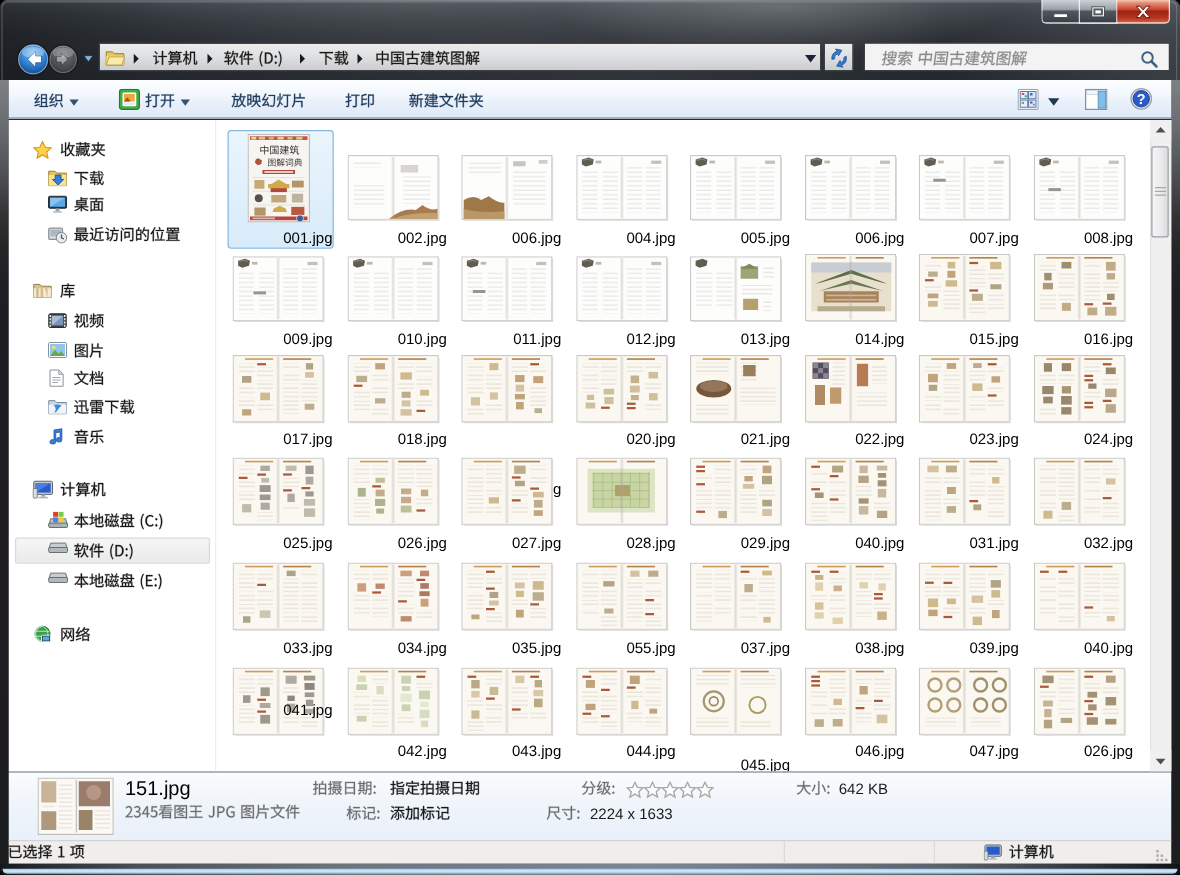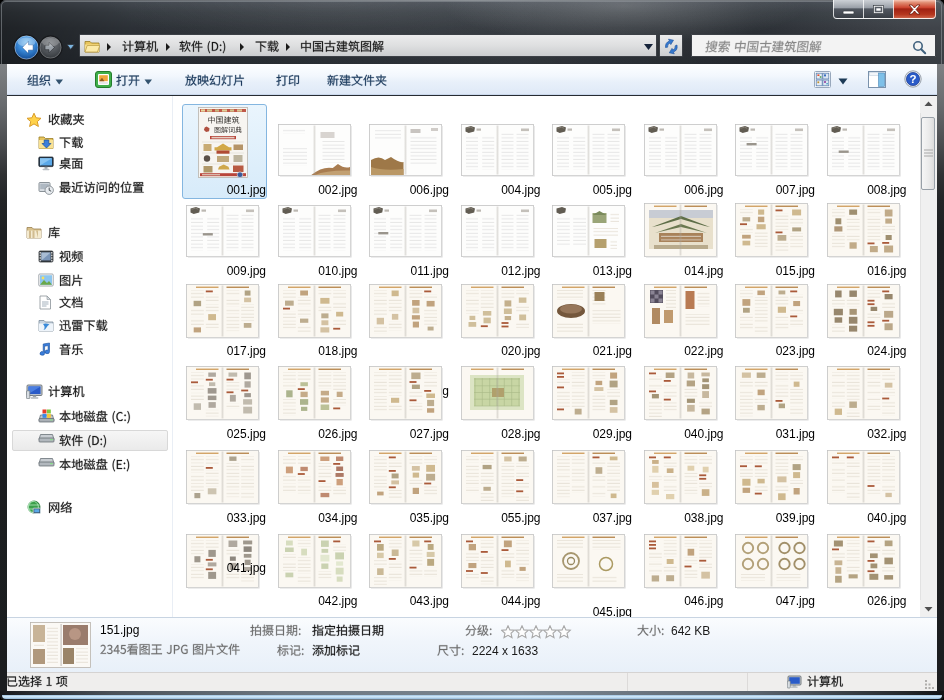--- a/index.html
+++ b/index.html
@@ -1524,21 +1524,21 @@
 <rect x="3" y="3" width="12" height="17" fill="#c8b498"></rect>
       <rect x="4" y="22" width="10" height="3" fill="url(#tl2)"></rect>
 <rect x="3" y="27" width="12" height="15" fill="#b0987c"></rect>
 <rect x="17" y="4" width="11" height="38" fill="url(#tl2)"></rect>
 <rect x="33" y="3" width="25" height="20" fill="#9a7c6c"></rect>
 <circle cx="45" cy="12" r="6" fill="#b89684"></circle>
 <rect x="33" y="26" width="11" height="16" fill="#9a8468"></rect>
 <rect x="46" y="26" width="12" height="16" fill="url(#tl2)"></rect>
 <rect x="30.5" y="2" width="1.2" height="42" fill="#a8a49c" opacity=".6"></rect>
 </svg>
-    <div class="abs" style="left:100px;top:623px;font-size:12px;color:#000;">151.jpg</div>
+    <div class="abs" style="left:100px;top:623px;font-size:16px;color:#000;">151.jpg</div>
     <svg class="abs" width="142" height="17" style="left:100px;top:643.2px;">
       <path d="M0.5 10.8H6.1V9.9H3.6C3.2 9.9 2.6 9.9 2.2 9.9C4.2 8 5.6 6.2 5.6 4.4C5.6 2.9 4.6 1.8 3.1 1.8C2 1.8 1.2 2.4 0.5 3.1L1.1 3.8C1.6 3.2 2.2 2.7 2.9 2.7C4 2.7 4.6 3.5 4.6 4.5C4.6 6 3.3 7.7 0.5 10.2Z M9.8 11C11.4 11 12.6 10 12.6 8.4C12.6 7.2 11.8 6.5 10.8 6.2V6.2C11.7 5.8 12.3 5.1 12.3 4C12.3 2.7 11.3 1.8 9.8 1.8C8.8 1.8 8 2.3 7.3 2.9L7.9 3.6C8.4 3.1 9 2.7 9.7 2.7C10.7 2.7 11.2 3.3 11.2 4.1C11.2 5.1 10.6 5.8 8.8 5.8V6.6C10.8 6.6 11.5 7.3 11.5 8.4C11.5 9.4 10.8 10 9.7 10C8.7 10 8.1 9.6 7.6 9L7 9.7C7.6 10.4 8.4 11 9.8 11Z M17.4 10.8H18.4V8.4H19.6V7.5H18.4V2H17.2L13.6 7.7V8.4H17.4ZM17.4 7.5H14.7L16.7 4.5C17 4.1 17.2 3.6 17.4 3.2H17.5C17.4 3.6 17.4 4.4 17.4 4.8Z M23.1 11C24.6 11 26 9.9 26 7.9C26 6 24.8 5.1 23.4 5.1C22.8 5.1 22.4 5.3 22 5.5L22.3 2.9H25.6V2H21.3L21 6.1L21.6 6.5C22.1 6.1 22.5 6 23.1 6C24.2 6 24.9 6.7 24.9 8C24.9 9.3 24.1 10 23 10C22 10 21.3 9.6 20.9 9.1L20.3 9.8C20.9 10.4 21.7 11 23.1 11Z M30.6 8.2H35.9V9.1H30.6ZM30.6 7.6V6.8H35.9V7.6ZM30.6 9.7H35.9V10.6H30.6ZM36.6 0.8C34.6 1.2 31 1.4 28.1 1.4C28.1 1.6 28.2 1.9 28.2 2.1C29.3 2.1 30.4 2.1 31.5 2C31.5 2.3 31.4 2.6 31.3 2.9H28.2V3.6H31C30.9 3.9 30.8 4.2 30.6 4.5H27.3V5.2H30.2C29.4 6.5 28.4 7.6 27 8.4C27.2 8.6 27.5 8.9 27.6 9.1C28.4 8.6 29.1 8 29.8 7.3V11.8H30.6V11.3H35.9V11.8H36.8V6.1H30.7C30.9 5.8 31.1 5.5 31.2 5.2H37.9V4.5H31.6C31.7 4.2 31.9 3.9 32 3.6H37.2V2.9H32.3L32.5 2C34.3 1.9 35.9 1.7 37.1 1.5Z M43.1 7.5C44.1 7.7 45.3 8.1 46 8.4L46.4 7.8C45.7 7.5 44.5 7.1 43.5 6.9ZM41.9 9C43.6 9.2 45.7 9.7 46.8 10.1L47.2 9.4C46.1 9 44 8.5 42.4 8.4ZM39.6 1.2V11.8H40.5V11.3H48.7V11.8H49.6V1.2ZM40.5 10.5V2.1H48.7V10.5ZM43.6 2.3C43 3.3 42 4.2 40.9 4.8C41.1 5 41.4 5.2 41.6 5.4C41.9 5.1 42.3 4.8 42.7 4.5C43 4.9 43.5 5.3 44 5.6C42.9 6.1 41.8 6.4 40.7 6.6C40.9 6.8 41.1 7.2 41.2 7.4C42.3 7.1 43.6 6.7 44.7 6C45.7 6.6 46.9 7 48 7.2C48.1 7 48.3 6.7 48.5 6.6C47.5 6.4 46.4 6 45.5 5.6C46.4 5 47.1 4.3 47.6 3.5L47.1 3.2L47 3.3H43.9C44.1 3 44.2 2.8 44.4 2.6ZM43.2 4 43.3 4H46.4C45.9 4.4 45.4 4.8 44.7 5.2C44.1 4.9 43.6 4.5 43.2 4Z M51.3 10.3V11.2H62V10.3H57.1V6.6H61V5.7H57.1V2.4H61.4V1.5H51.9V2.4H56.2V5.7H52.4V6.6H56.2V10.3Z M69.1 11C70.8 11 71.5 9.7 71.5 8.2V2H70.4V8.1C70.4 9.4 69.9 10 69 10C68.3 10 67.8 9.7 67.5 9L66.7 9.6C67.2 10.5 68 11 69.1 11Z M73.9 10.8H75V7.3H76.4C78.4 7.3 79.7 6.4 79.7 4.6C79.7 2.7 78.3 2 76.4 2H73.9ZM75 6.4V2.9H76.2C77.8 2.9 78.6 3.3 78.6 4.6C78.6 5.8 77.8 6.4 76.3 6.4Z M84.9 11C86.1 11 87.1 10.5 87.6 9.9V6.2H84.7V7.2H86.6V9.5C86.3 9.8 85.7 10 85 10C83.1 10 82.1 8.6 82.1 6.4C82.1 4.2 83.2 2.8 85 2.8C85.9 2.8 86.5 3.2 86.9 3.6L87.5 2.9C87 2.4 86.2 1.8 85 1.8C82.7 1.8 81 3.6 81 6.4C81 9.3 82.6 11 84.9 11Z M96.6 7.5C97.6 7.7 98.8 8.1 99.5 8.4L99.9 7.8C99.2 7.5 98 7.1 97 6.9ZM95.4 9C97.1 9.2 99.2 9.7 100.3 10.1L100.7 9.4C99.5 9 97.5 8.5 95.8 8.4ZM93.1 1.2V11.8H94V11.3H102.2V11.8H103.1V1.2ZM94 10.5V2.1H102.2V10.5ZM97.1 2.3C96.5 3.3 95.5 4.2 94.4 4.8C94.6 5 94.9 5.2 95.1 5.4C95.4 5.1 95.8 4.8 96.2 4.5C96.5 4.9 97 5.3 97.5 5.6C96.4 6.1 95.3 6.4 94.2 6.6C94.4 6.8 94.6 7.2 94.6 7.4C95.8 7.1 97.1 6.7 98.2 6C99.2 6.6 100.4 7 101.5 7.2C101.6 7 101.8 6.7 102 6.6C100.9 6.4 99.9 6 99 5.6C99.9 5 100.6 4.3 101.1 3.5L100.6 3.2L100.5 3.3H97.4C97.5 3 97.7 2.8 97.8 2.6ZM96.7 4 96.7 4H99.9C99.4 4.4 98.8 4.8 98.2 5.2C97.6 4.9 97.1 4.5 96.7 4Z M106.3 1V5C106.3 7.2 106.1 9.4 104.6 11.1C104.8 11.2 105.1 11.6 105.3 11.8C106.4 10.6 106.9 9.1 107.1 7.6H112.1V11.8H113.1V6.7H107.2C107.2 6.1 107.2 5.6 107.2 5V4.8H115V3.8H111.6V0.7H110.6V3.8H107.2V1Z M121.2 0.9C121.6 1.5 121.9 2.3 122.1 2.8L123.1 2.5C122.9 2 122.5 1.2 122.1 0.6ZM116.7 2.8V3.7H118.6C119.3 5.5 120.3 7.1 121.5 8.4C120.2 9.5 118.5 10.3 116.6 10.9C116.7 11.1 117 11.5 117.1 11.7C119.1 11.1 120.8 10.2 122.1 9C123.5 10.2 125.1 11.1 127.1 11.7C127.3 11.4 127.5 11 127.7 10.8C125.8 10.4 124.2 9.5 122.8 8.4C124.1 7.2 125 5.6 125.7 3.7H127.6V2.8ZM122.2 7.8C121 6.6 120.2 5.3 119.5 3.7H124.7C124.1 5.3 123.2 6.7 122.2 7.8Z M131.9 6.7V7.6H135.4V11.8H136.3V7.6H139.6V6.7H136.3V4.1H139V3.2H136.3V0.9H135.4V3.2H133.8C133.9 2.6 134.1 2.1 134.2 1.5L133.3 1.3C133 2.9 132.5 4.4 131.8 5.4C132 5.5 132.4 5.8 132.6 5.9C132.9 5.4 133.2 4.8 133.5 4.1H135.4V6.7ZM131.3 0.8C130.7 2.6 129.6 4.4 128.5 5.6C128.7 5.8 128.9 6.2 129 6.4C129.4 6 129.8 5.6 130.1 5V11.7H131V3.6C131.4 2.8 131.9 1.9 132.2 1Z" fill="#6d6d6d" stroke="#6d6d6d" stroke-width="0.22"></path>
     </svg>
     <svg class="abs" width="53" height="17" style="left:250px;top:624.2px;">
       <path d="M2.1 0.7V3.1H0.6V4H2.1V6.6C1.5 6.8 0.9 6.9 0.4 7.1L0.6 8L2.1 7.5V10.7C2.1 10.8 2.1 10.9 1.9 10.9C1.8 10.9 1.2 10.9 0.7 10.9C0.8 11.1 0.9 11.5 1 11.7C1.8 11.8 2.3 11.7 2.6 11.6C2.9 11.4 3 11.2 3 10.7V7.3L4.5 6.8L4.4 6L3 6.4V4H4.4V3.1H3V0.7ZM6 7.4H10V10.2H6ZM6 6.5V3.7H10V6.5ZM7.6 0.7C7.5 1.4 7.3 2.2 7.1 2.9H5.1V11.7H6V11.1H10V11.7H10.9V2.9H8C8.2 2.3 8.4 1.5 8.7 0.9Z M13.9 0.7V2.9H12.6V3.7H13.9V6.3C13.3 6.5 12.8 6.7 12.4 6.8L12.7 7.7L13.9 7.2V10.7C13.9 10.8 13.9 10.9 13.7 10.9C13.6 10.9 13.2 10.9 12.7 10.9C12.8 11.1 12.9 11.5 12.9 11.7C13.6 11.7 14.1 11.7 14.4 11.6C14.6 11.4 14.7 11.2 14.7 10.7V6.8L15.8 6.4L15.7 5.7L14.7 6V3.7H15.8V2.9H14.7V0.7ZM21.5 1.9V2.7H17.6V1.9ZM16 5.7 16.2 6.4C17.6 6.3 19.5 6.2 21.5 6.1V6.7H22.3V6.1L23.4 6L23.5 5.4L22.3 5.4V1.9H23.3V1.2H15.9V1.9H16.8V5.6ZM21.5 3.3V4.1H17.6V3.3ZM21.5 4.7V5.4L17.6 5.6V4.7ZM15.7 8.6C16.1 8.9 16.6 9.3 17.1 9.6C16.5 10.3 15.8 10.8 15.1 11.1C15.3 11.3 15.5 11.6 15.6 11.7C16.3 11.4 17.1 10.8 17.7 10.1C18 10.4 18.3 10.7 18.5 10.9L19.1 10.4C18.8 10.1 18.5 9.8 18.1 9.5C18.6 8.9 19 8.1 19.2 7.2L18.7 7L18.6 7H15.7V7.7H18.3C18.1 8.2 17.8 8.7 17.5 9.1C17.1 8.7 16.6 8.4 16.2 8.1ZM22.3 7.7C22 8.4 21.7 8.9 21.2 9.4C20.8 8.9 20.5 8.3 20.3 7.7ZM19.3 7V7.7H19.6C19.9 8.5 20.2 9.3 20.7 9.9C20.1 10.5 19.3 10.9 18.6 11.1C18.7 11.3 18.9 11.6 19 11.8C19.8 11.5 20.5 11.1 21.2 10.5C21.7 11 22.3 11.5 23.1 11.8C23.2 11.5 23.4 11.2 23.6 11.1C22.9 10.8 22.2 10.4 21.7 9.9C22.4 9.2 22.9 8.3 23.2 7.1L22.8 6.9L22.6 7Z M27 6.6H33V9.9H27ZM27 5.7V2.4H33V5.7ZM26.1 1.5V11.6H27V10.8H33V11.6H34V1.5Z M38.1 9.1C37.8 9.9 37.1 10.7 36.5 11.2C36.7 11.4 37 11.6 37.2 11.8C37.9 11.2 38.6 10.2 39 9.3ZM39.9 9.5C40.3 10 40.9 10.8 41.1 11.3L41.8 10.9C41.6 10.4 41 9.6 40.5 9.1ZM46.3 2.1V4.1H43.8V2.1ZM43 1.3V5.7C43 7.4 42.9 9.7 41.9 11.3C42.1 11.4 42.4 11.7 42.6 11.8C43.3 10.7 43.6 9.1 43.7 7.7H46.3V10.6C46.3 10.8 46.2 10.8 46 10.8C45.8 10.9 45.2 10.9 44.6 10.8C44.7 11.1 44.8 11.5 44.9 11.7C45.8 11.7 46.3 11.7 46.7 11.5C47 11.4 47.1 11.1 47.1 10.6V1.3ZM46.3 4.9V6.9H43.8C43.8 6.4 43.8 6 43.8 5.7V4.9ZM40.6 0.9V2.3H38.5V0.9H37.6V2.3H36.6V3.1H37.6V8H36.5V8.8H42.4V8H41.5V3.1H42.4V2.3H41.5V0.9ZM38.5 3.1H40.6V4.2H38.5ZM38.5 4.9H40.6V6.1H38.5ZM38.5 6.8H40.6V8H38.5Z M49.7 6.1C50.1 6.1 50.5 5.8 50.5 5.3C50.5 4.8 50.1 4.4 49.7 4.4C49.2 4.4 48.9 4.8 48.9 5.3C48.9 5.8 49.2 6.1 49.7 6.1ZM49.7 11C50.1 11 50.5 10.6 50.5 10.1C50.5 9.6 50.1 9.3 49.7 9.3C49.2 9.3 48.9 9.6 48.9 10.1C48.9 10.6 49.2 11 49.7 11Z" fill="#6d6d6d" stroke="#6d6d6d" stroke-width="0.22"></path>
     </svg>
     <svg class="abs" width="74" height="17" style="left:312px;top:624.2px;">
       <path d="M10 1.4C9.1 1.8 7.6 2.3 6.2 2.6V0.8H5.3V4.2C5.3 5.2 5.7 5.5 7.1 5.5C7.3 5.5 9.6 5.5 9.9 5.5C11 5.5 11.3 5.1 11.5 3.5C11.2 3.4 10.8 3.3 10.6 3.2C10.6 4.5 10.5 4.7 9.8 4.7C9.3 4.7 7.5 4.7 7.1 4.7C6.3 4.7 6.2 4.6 6.2 4.2V3.3C7.7 3 9.5 2.6 10.7 2.1ZM6.1 9.2H10.1V10.5H6.1ZM6.1 8.5V7.3H10.1V8.5ZM5.3 6.5V11.7H6.1V11.2H10.1V11.7H10.9V6.5ZM2.2 0.7V3.1H0.5V4H2.2V6.6L0.4 7.1L0.6 8L2.2 7.5V10.7C2.2 10.9 2.1 10.9 2 10.9C1.8 10.9 1.3 10.9 0.8 10.9C0.9 11.2 1 11.5 1.1 11.7C1.9 11.8 2.3 11.7 2.7 11.6C3 11.4 3.1 11.2 3.1 10.7V7.2L4.7 6.7L4.6 5.9L3.1 6.3V4H4.5V3.1H3.1V0.7Z M14.7 6.3C14.4 8.4 13.8 10.2 12.4 11.2C12.6 11.3 13 11.6 13.2 11.8C14 11.1 14.5 10.2 15 9.1C16.1 11.1 17.9 11.6 20.4 11.6H23.2C23.2 11.3 23.4 10.9 23.5 10.7C22.9 10.7 20.9 10.7 20.4 10.7C19.7 10.7 19.1 10.6 18.5 10.5V8.1H22V7.3H18.5V5.3H21.5V4.4H14.5V5.3H17.5V10.3C16.5 9.9 15.8 9.2 15.3 7.9C15.4 7.4 15.5 6.9 15.6 6.4ZM17.1 0.9C17.3 1.2 17.5 1.7 17.7 2.1H13V4.7H13.9V2.9H22.1V4.7H23V2.1H18.7C18.6 1.7 18.3 1.1 18 0.6Z M26.1 0.7V3.1H24.6V4H26.1V6.6C25.5 6.8 24.9 6.9 24.4 7.1L24.6 8L26.1 7.5V10.7C26.1 10.8 26.1 10.9 25.9 10.9C25.8 10.9 25.2 10.9 24.7 10.9C24.8 11.1 24.9 11.5 25 11.7C25.8 11.8 26.3 11.7 26.6 11.6C26.9 11.4 27 11.2 27 10.7V7.3L28.5 6.8L28.4 6L27 6.4V4H28.4V3.1H27V0.7ZM30 7.4H34V10.2H30ZM30 6.5V3.7H34V6.5ZM31.6 0.7C31.5 1.4 31.3 2.2 31.1 2.9H29.1V11.7H30V11.1H34V11.7H34.9V2.9H32C32.2 2.3 32.4 1.5 32.7 0.9Z M37.9 0.7V2.9H36.6V3.7H37.9V6.3C37.3 6.5 36.8 6.7 36.4 6.8L36.7 7.7L37.9 7.2V10.7C37.9 10.8 37.9 10.9 37.7 10.9C37.6 10.9 37.2 10.9 36.7 10.9C36.8 11.1 36.9 11.5 36.9 11.7C37.6 11.7 38.1 11.7 38.4 11.6C38.6 11.4 38.7 11.2 38.7 10.7V6.8L39.8 6.4L39.7 5.7L38.7 6V3.7H39.8V2.9H38.7V0.7ZM45.5 1.9V2.7H41.6V1.9ZM40 5.7 40.2 6.4C41.6 6.3 43.5 6.2 45.5 6.1V6.7H46.3V6.1L47.4 6L47.5 5.4L46.3 5.4V1.9H47.3V1.2H39.9V1.9H40.8V5.6ZM45.5 3.3V4.1H41.6V3.3ZM45.5 4.7V5.4L41.6 5.6V4.7ZM39.7 8.6C40.1 8.9 40.6 9.3 41.1 9.6C40.5 10.3 39.8 10.8 39.1 11.1C39.3 11.3 39.5 11.6 39.6 11.7C40.3 11.4 41.1 10.8 41.7 10.1C42 10.4 42.3 10.7 42.5 10.9L43.1 10.4C42.8 10.1 42.5 9.8 42.1 9.5C42.6 8.9 43 8.1 43.2 7.2L42.7 7L42.6 7H39.7V7.7H42.3C42.1 8.2 41.8 8.7 41.5 9.1C41.1 8.7 40.6 8.4 40.2 8.1ZM46.3 7.7C46 8.4 45.7 8.9 45.2 9.4C44.8 8.9 44.5 8.3 44.3 7.7ZM43.3 7V7.7H43.6C43.9 8.5 44.2 9.3 44.7 9.9C44.1 10.5 43.3 10.9 42.6 11.1C42.7 11.3 42.9 11.6 43 11.8C43.8 11.5 44.5 11.1 45.2 10.5C45.7 11 46.3 11.5 47.1 11.8C47.2 11.5 47.4 11.2 47.6 11.1C46.9 10.8 46.2 10.4 45.7 9.9C46.4 9.2 46.9 8.3 47.2 7.1L46.8 6.9L46.6 7Z M51 6.6H57V9.9H51ZM51 5.7V2.4H57V5.7ZM50.1 1.5V11.6H51V10.8H57V11.6H58V1.5Z M62.1 9.1C61.8 9.9 61.1 10.7 60.5 11.2C60.7 11.4 61 11.6 61.2 11.8C61.9 11.2 62.6 10.2 63 9.3ZM63.9 9.5C64.3 10 64.9 10.8 65.1 11.3L65.8 10.9C65.6 10.4 65 9.6 64.5 9.1ZM70.3 2.1V4.1H67.8V2.1ZM67 1.3V5.7C67 7.4 66.9 9.7 65.9 11.3C66.1 11.4 66.4 11.7 66.6 11.8C67.3 10.7 67.6 9.1 67.7 7.7H70.3V10.6C70.3 10.8 70.2 10.8 70 10.8C69.8 10.9 69.2 10.9 68.6 10.8C68.7 11.1 68.8 11.5 68.9 11.7C69.8 11.7 70.3 11.7 70.7 11.5C71 11.4 71.1 11.1 71.1 10.6V1.3ZM70.3 4.9V6.9H67.8C67.8 6.4 67.8 6 67.8 5.7V4.9ZM64.6 0.9V2.3H62.5V0.9H61.6V2.3H60.6V3.1H61.6V8H60.5V8.8H66.4V8H65.5V3.1H66.4V2.3H65.5V0.9ZM62.5 3.1H64.6V4.2H62.5ZM62.5 4.9H64.6V6.1H62.5ZM62.5 6.8H64.6V8H62.5Z" fill="#1a1a1a" stroke="#1a1a1a" stroke-width="0.22"></path>
     </svg>
     <svg class="abs" width="29" height="17" style="left:277px;top:644.2px;">

